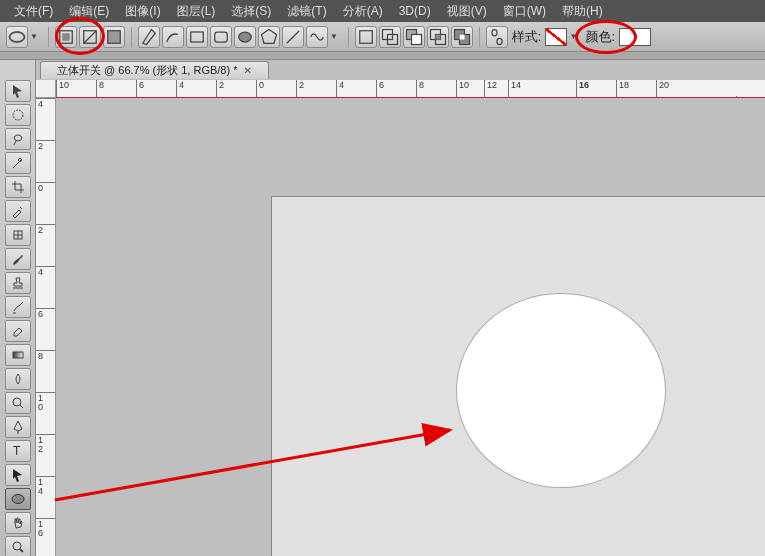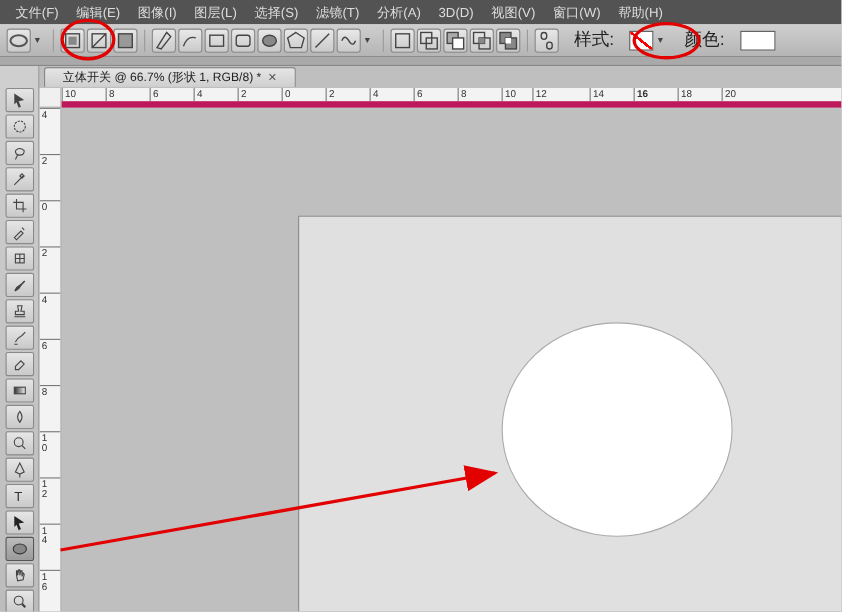--- a/index.html
+++ b/index.html
@@ -4,21 +4,21 @@
 <style>
 * { margin: 0; padding: 0; box-sizing: border-box; font-family: "Microsoft YaHei", sans-serif; }
 body { background: #c0c0c0; width: 765px; height: 556px; overflow: hidden; position: relative; }
 
 .menubar { background: #535353; height: 22px; display: flex; align-items: center; padding: 0 6px; }
 .menubar .menu-item { color: #ddd; font-size: 12px; padding: 0 8px; cursor: default; }
 
 .options-bar { background: linear-gradient(#cfcfcf,#b5b5b5); height: 30px; border-bottom: 1px solid #888; display: flex; align-items: center; padding: 0 6px; gap: 2px; }
 .opt-btn { width: 22px; height: 22px; background: linear-gradient(#e8e8e8,#cacaca); border: 1px solid #8a8a8a; border-radius: 3px; display: flex; align-items: center; justify-content: center; font-size: 11px; color: #333; }
 .opt-sep { width: 1px; height: 20px; background: #999; margin: 0 4px; }
-.opt-label { font-size: 16px; color: #222; margin: 0 12px; }
+.opt-label { font-size: 13px; color: #222; margin: 0 2px; }
 .opt-dd { font-size: 8px; color: #444; margin-right: 4px; }
 
 .style-swatch { width: 22px; height: 18px; background: #fff; border: 1px solid #555; position: relative; }
 .style-swatch::after { content:""; position:absolute; left:0; top:0; right:0; bottom:0; background: linear-gradient(to top right, transparent 45%, red 45%, red 55%, transparent 55%); }
 
 .color-swatch { width: 32px; height: 18px; background: #fff; border: 1px solid #555; }
 
 .circle1 { position: absolute; left: 55px; top: 17px; width: 50px; height: 38px; border: 3px solid #e20000; border-radius: 50%; pointer-events: none; }
 .circle2 { position: absolute; left: 575px; top: 20px; width: 62px; height: 34px; border: 3px solid #e20000; border-radius: 50%; pointer-events: none; }
 
@@ -30,21 +30,21 @@
 .tool-btn svg { width: 16px; height: 16px; }
 
 .guttertop { height: 8px; background: #a9a9a9; border-bottom: 1px solid #888; }
 
 .workspace { flex: 1; background: #bfbfbf; position: relative; }
 .tab-row { height: 20px; background: #bfbfbf; display: flex; align-items: center; padding-left: 4px; }
 .doc-tab { height: 18px; background: linear-gradient(#e5e5e5,#cfcfcf); border: 1px solid #888; border-bottom: none; border-radius: 3px 3px 0 0; font-size: 11px; color: #222; padding: 1px 16px; display: flex; align-items: center; gap: 6px; }
 .tab-close { font-size: 10px; color: #555; }
 
 .rulers-area { position: relative; height: calc(100% - 28px); }
-.ruler-h { position: absolute; left: 20px; right: 0; top: 0; height: 18px; background: #f3f3f3; border-bottom: 6px solid #be185d; overflow:hidden; }
+.ruler-h { position: absolute; left: 20px; right: 0; top: 0; height: 18px; background: #f3f3f3; border-bottom: 1px solid #be185d; overflow:hidden; }
 .ruler-v { position: absolute; left: 0; top: 18px; bottom: 0; width: 20px; background: #f3f3f3; border-right: 1px solid #999; overflow:hidden; }
 .ruler-corner { position:absolute; left:0; top:0; width:20px; height:18px; background:#f0f0f0; border-right:1px solid #999; border-bottom:1px solid #999;}
 .ruler-h .tick { position:absolute; top:0; height:100%; border-left:1px solid #777; font-size:9px; color:#333; padding-left:2px; line-height:10px;}
 .ruler-v .tick { position:absolute; left:0; width:100%; border-top:1px solid #777; font-size:9px; color:#333; padding-top:1px; padding-left:2px; line-height:9px;}
 
 .canvas-viewport { position: absolute; left: 20px; top: 18px; right: 0; bottom: 0; background: #bfbfbf; overflow:hidden; }
 .artboard { position: absolute; left: 215px; top: 98px; width: 900px; height: 700px; background: #e0e0e0; border: 1px solid #888; }
 .shape-circle { position:absolute; left: 400px; top: 195px; width: 210px; height: 195px; background: #fff; border: 1px solid #aaa; border-radius: 50%; }
 
 .arrow { position:absolute; pointer-events:none; }
@@ -310,21 +310,21 @@
           <div class="tick" style="left: 80px;">6</div>
           <div class="tick" style="left: 120px;">4</div>
           <div class="tick" style="left: 160px;">2</div>
           <div class="tick" style="left: 200px;">0</div>
           <div class="tick" style="left: 240px;">2</div>
           <div class="tick" style="left: 280px;">4</div>
           <div class="tick" style="left: 320px;">6</div>
           <div class="tick" style="left: 360px;">8</div>
           <div class="tick" style="left: 400px;">10</div>
           <div class="tick" style="left: 428px;">12</div>
-          <div class="tick" style="left: 480px;">14</div>
+          <div class="tick" style="left: 452px;">14</div>
           <div class="tick" style="left: 520px; font-weight: bold;">16</div>
           <div class="tick" style="left: 560px;">18</div>
           <div class="tick" style="left: 600px;">20</div>
           <div class="tick" style="left: 640px; margin-top: 20px;">22</div>
           <div class="tick" style="left: 680px; margin-top: 16px;">24</div>
         </div>
       <div class="ruler-v" id="rv">
           <div class="tick" style="top: 0px; white-space: pre;">4</div>
           <div class="tick" style="top: 42px; white-space: pre;">2</div>
           <div class="tick" style="top: 84px; white-space: pre;">0</div>

